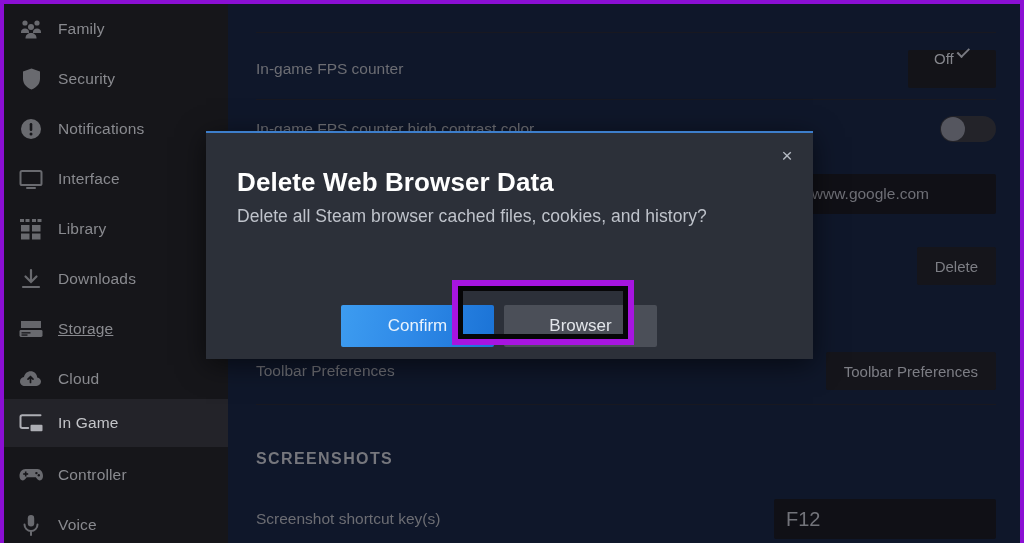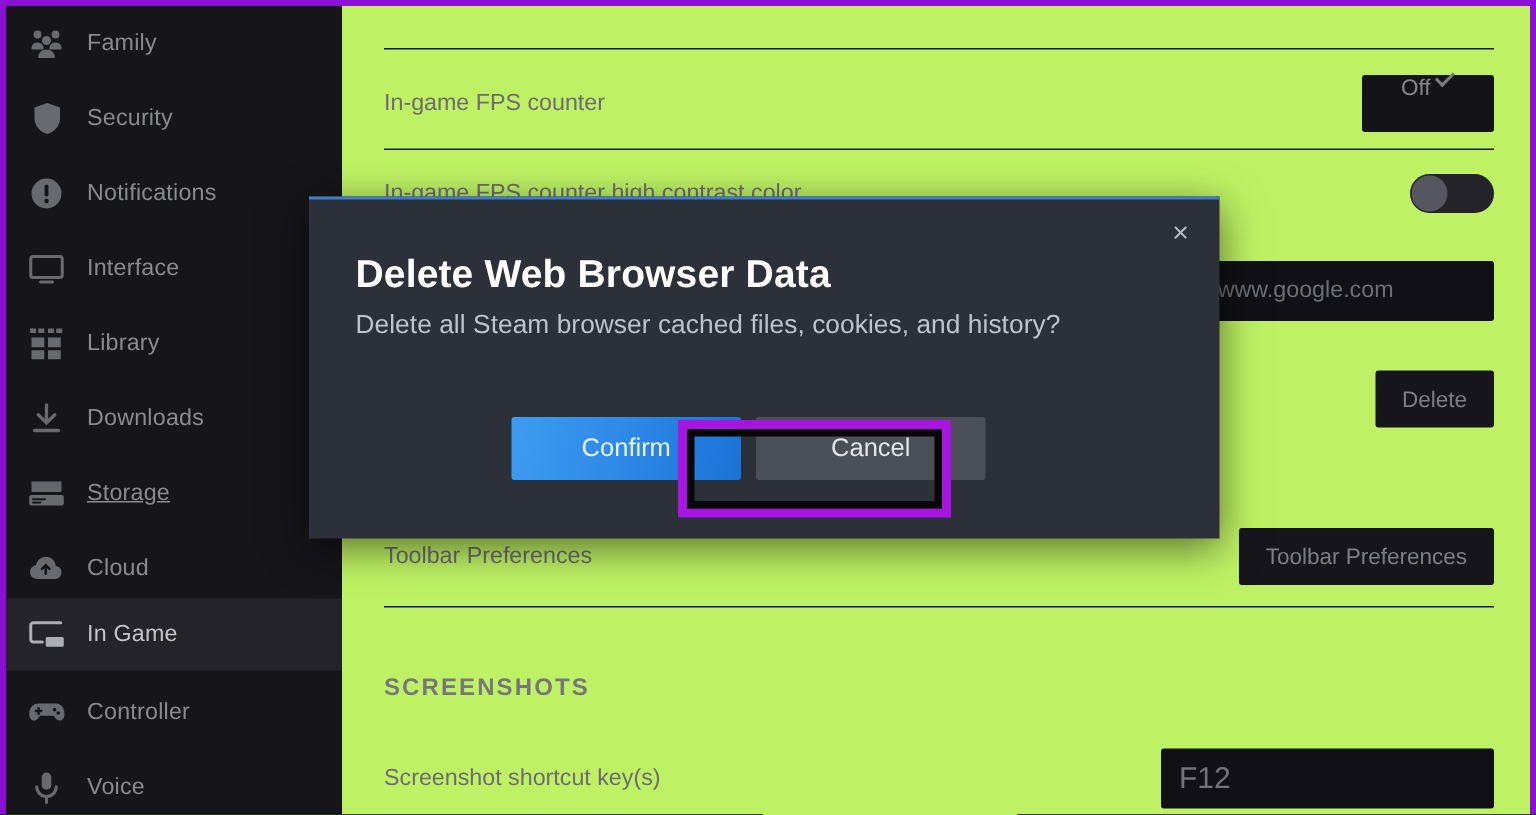--- a/index.html
+++ b/index.html
@@ -71,21 +71,21 @@
   .nav-icon svg { display: block; }
   .nav-label { white-space: nowrap; }
 
   
   .main {
     position: absolute;
     left: 228px;
     top: 4px;
     right: 4px;
     bottom: 0;
-    background: #bef264;
+    background: #0f172a;
     z-index: 4;
   }
   .srow {
     position: absolute;
     left: 0;
     right: 0;
     display: flex;
     align-items: center;
     padding: 0 24px 0 28px;
     color: #6c6d73;
@@ -206,21 +206,21 @@
     position: absolute;
     left: 31px;
     top: 73px;
     color: #bfc3cb;
     font-size: 17.5px;
     letter-spacing: .05px;
   }
   .modal-actions {
     position: absolute;
     left: 0; right: 0;
-    top: 145px;
+    top: 172px;
     display: flex;
     justify-content: center;
     gap: 10px;
     padding-right: 21px;
   }
   .btn-confirm {
     width: 153px; height: 42px;
     border: none;
     border-radius: 2px;
     background: linear-gradient(100deg, #3d9cf0 0%, #2f8ae8 45%, #1b73d6 100%);
@@ -434,21 +434,21 @@
       <span class="nav-label">Voice</span>
     </div>
   </div>
 
   <div class="modal">
     <div class="modal-close">×</div>
     <div class="modal-title">Delete Web Browser Data</div>
     <div class="modal-body">Delete all Steam browser cached files, cookies, and history?</div>
     <div class="modal-actions">
       <button class="btn-confirm">Confirm</button>
-      <button class="btn-cancel">Cancel</button>
+      <button class="btn-cancel">Browser</button>
     </div>
   </div>
 
   <div class="highlight"></div>
 
   <div class="capture-border-top"></div>
   <div class="capture-border-left"></div>
   <div class="capture-border-right"></div>
 </div>
 

